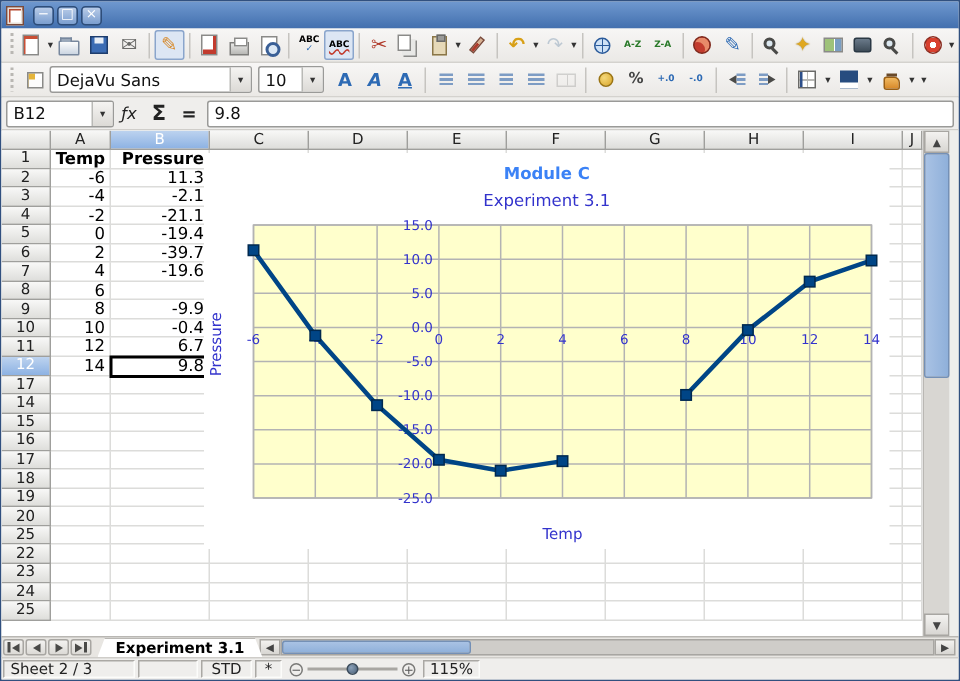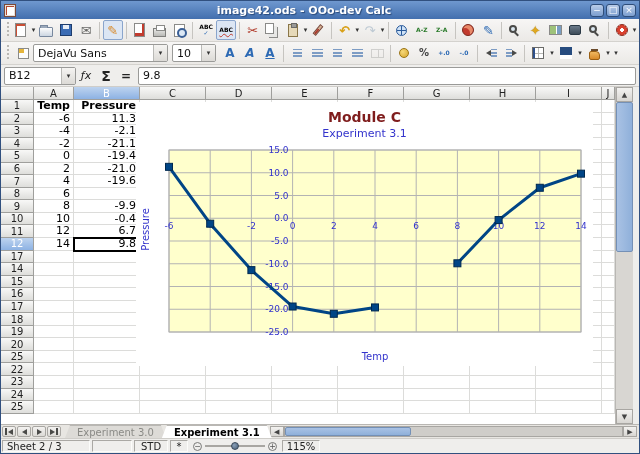--- a/index.html
+++ b/index.html
@@ -97,21 +97,21 @@
   .rowhdrs { width:33px; flex:0 0 33px; }
   .rowhdrs .hdr { height:12.56px; }
   .cells { flex:1; }
   .crow { display:flex; height:12.56px; }
   .cell { border-right:1px solid #dcdcda; border-bottom:1px solid #dcdcda; font-size:11px; line-height:11.5px; padding:0 3px; text-align:right; overflow:hidden; white-space:nowrap; color:#000; }
   .crow.hdrrow .cell { font-weight:bold; }
   .cursor { position:absolute; border:2px solid #000; background:transparent; }
 
   
   .chartobj { position:absolute; left:135px; top:15px; width:457px; height:264px; background:#fff; }
-  .chart-title { position:absolute; top:7px; left:0; right:0; text-align:center; font-size:14px; font-weight:bold; color:#7f1d1d; }
+  .chart-title { position:absolute; top:7px; left:0; right:0; text-align:center; font-size:11px; font-weight:bold; color:#3b82f6; }
   .chart-subtitle { position:absolute; top:25px; left:0; right:0; text-align:center; font-size:11px; color:#3333cc; }
   .chart-xlabel { position:absolute; bottom:4px; left:33px; width:412px; text-align:center; font-size:10px; color:#3333cc; }
   .chart-ylabel { position:absolute; left:-66px; top:122px; width:150px; text-align:center; font-size:10px; color:#3333cc; transform:rotate(-90deg); }
   .chart-svg { position:absolute; left:0; top:0; overflow:visible; }
   .chart-svg text.tick { font-family:"DejaVu Sans",sans-serif; font-size:9px; fill:#3333cc; }
 
   
   .vscroll { width:18px; flex:0 0 18px; background:#d8d6d2; border-left:1px solid #b9b7b3; display:flex; flex-direction:column; }
   .sbtn { height:15px; background:linear-gradient(#f3f2f0,#d8d6d2); border:1px solid #a8a6a2; font-size:7px; color:#444; display:flex; align-items:center; justify-content:center; }
   .vtrack { flex:1; position:relative; }
@@ -136,21 +136,20 @@
   .ztrack { width:60px; height:2px; background:#a8a6a2; position:relative; }
   .zthumb { position:absolute; left:26px; top:-3px; width:8px; height:8px; border-radius:50%; background:radial-gradient(circle at 35% 35%, #8aa0b8, #4a6078); border:1px solid #3a4a5a; }
 </style>
 </head>
 <body>
 
 <div class="window">
 
   <div class="titlebar">
     <span class="appicon"></span>
-    <span class="title">image42.ods - OOo-dev Calc</span>
     <span class="winbtn">−</span>
     <span class="winbtn">□</span>
     <span class="winbtn">×</span>
   </div>
 
 
   <div class="toolbar">
     <span class="grip"></span>
     <span class="tbi">
         <span class="ic-doc"></span>
@@ -438,21 +437,21 @@
               <div class="cell" style="width: 66px; flex: 0 0 66px;"></div>
               <div class="cell" style="width: 66px; flex: 0 0 66px;"></div>
               <div class="cell" style="width: 66px; flex: 0 0 66px;"></div>
               <div class="cell" style="width: 66px; flex: 0 0 66px;"></div>
               <div class="cell" style="width: 66px; flex: 0 0 66px;"></div>
               <div class="cell" style="width: 66px; flex: 0 0 66px;"></div>
               <div class="cell" style="width: 13px; flex: 0 0 13px;"></div>
             </div>
             <div class="crow">
               <div class="cell" style="width: 40px; flex: 0 0 40px;">2</div>
-              <div class="cell" style="width: 66px; flex: 0 0 66px;">-21.0</div>
+              <div class="cell" style="width: 66px; flex: 0 0 66px;">-39.7</div>
               <div class="cell" style="width: 66px; flex: 0 0 66px;"></div>
               <div class="cell" style="width: 66px; flex: 0 0 66px;"></div>
               <div class="cell" style="width: 66px; flex: 0 0 66px;"></div>
               <div class="cell" style="width: 66px; flex: 0 0 66px;"></div>
               <div class="cell" style="width: 66px; flex: 0 0 66px;"></div>
               <div class="cell" style="width: 66px; flex: 0 0 66px;"></div>
               <div class="cell" style="width: 66px; flex: 0 0 66px;"></div>
               <div class="cell" style="width: 13px; flex: 0 0 13px;"></div>
             </div>
             <div class="crow">
@@ -770,21 +769,20 @@
         <span class="tri-l"></span>
       </span>
     <span class="navbtn">
         <span class="tri-r"></span>
       </span>
     <span class="navbtn">
         <span class="tri-r"></span>
         <span class="vbar"></span>
       </span>
     <span class="tabs">
-      <span class="tab">Experiment 3.0</span>
       <span class="tab active">Experiment 3.1</span>
     </span>
     <span class="hscroll">
       <span class="sbtn" style="width:14px;height:auto">◀</span>
       <span class="htrack">
           <span class="hthumb"></span>
         </span>
       <span class="sbtn" style="width:14px;height:auto">▶</span>
     </span>
   </div>

